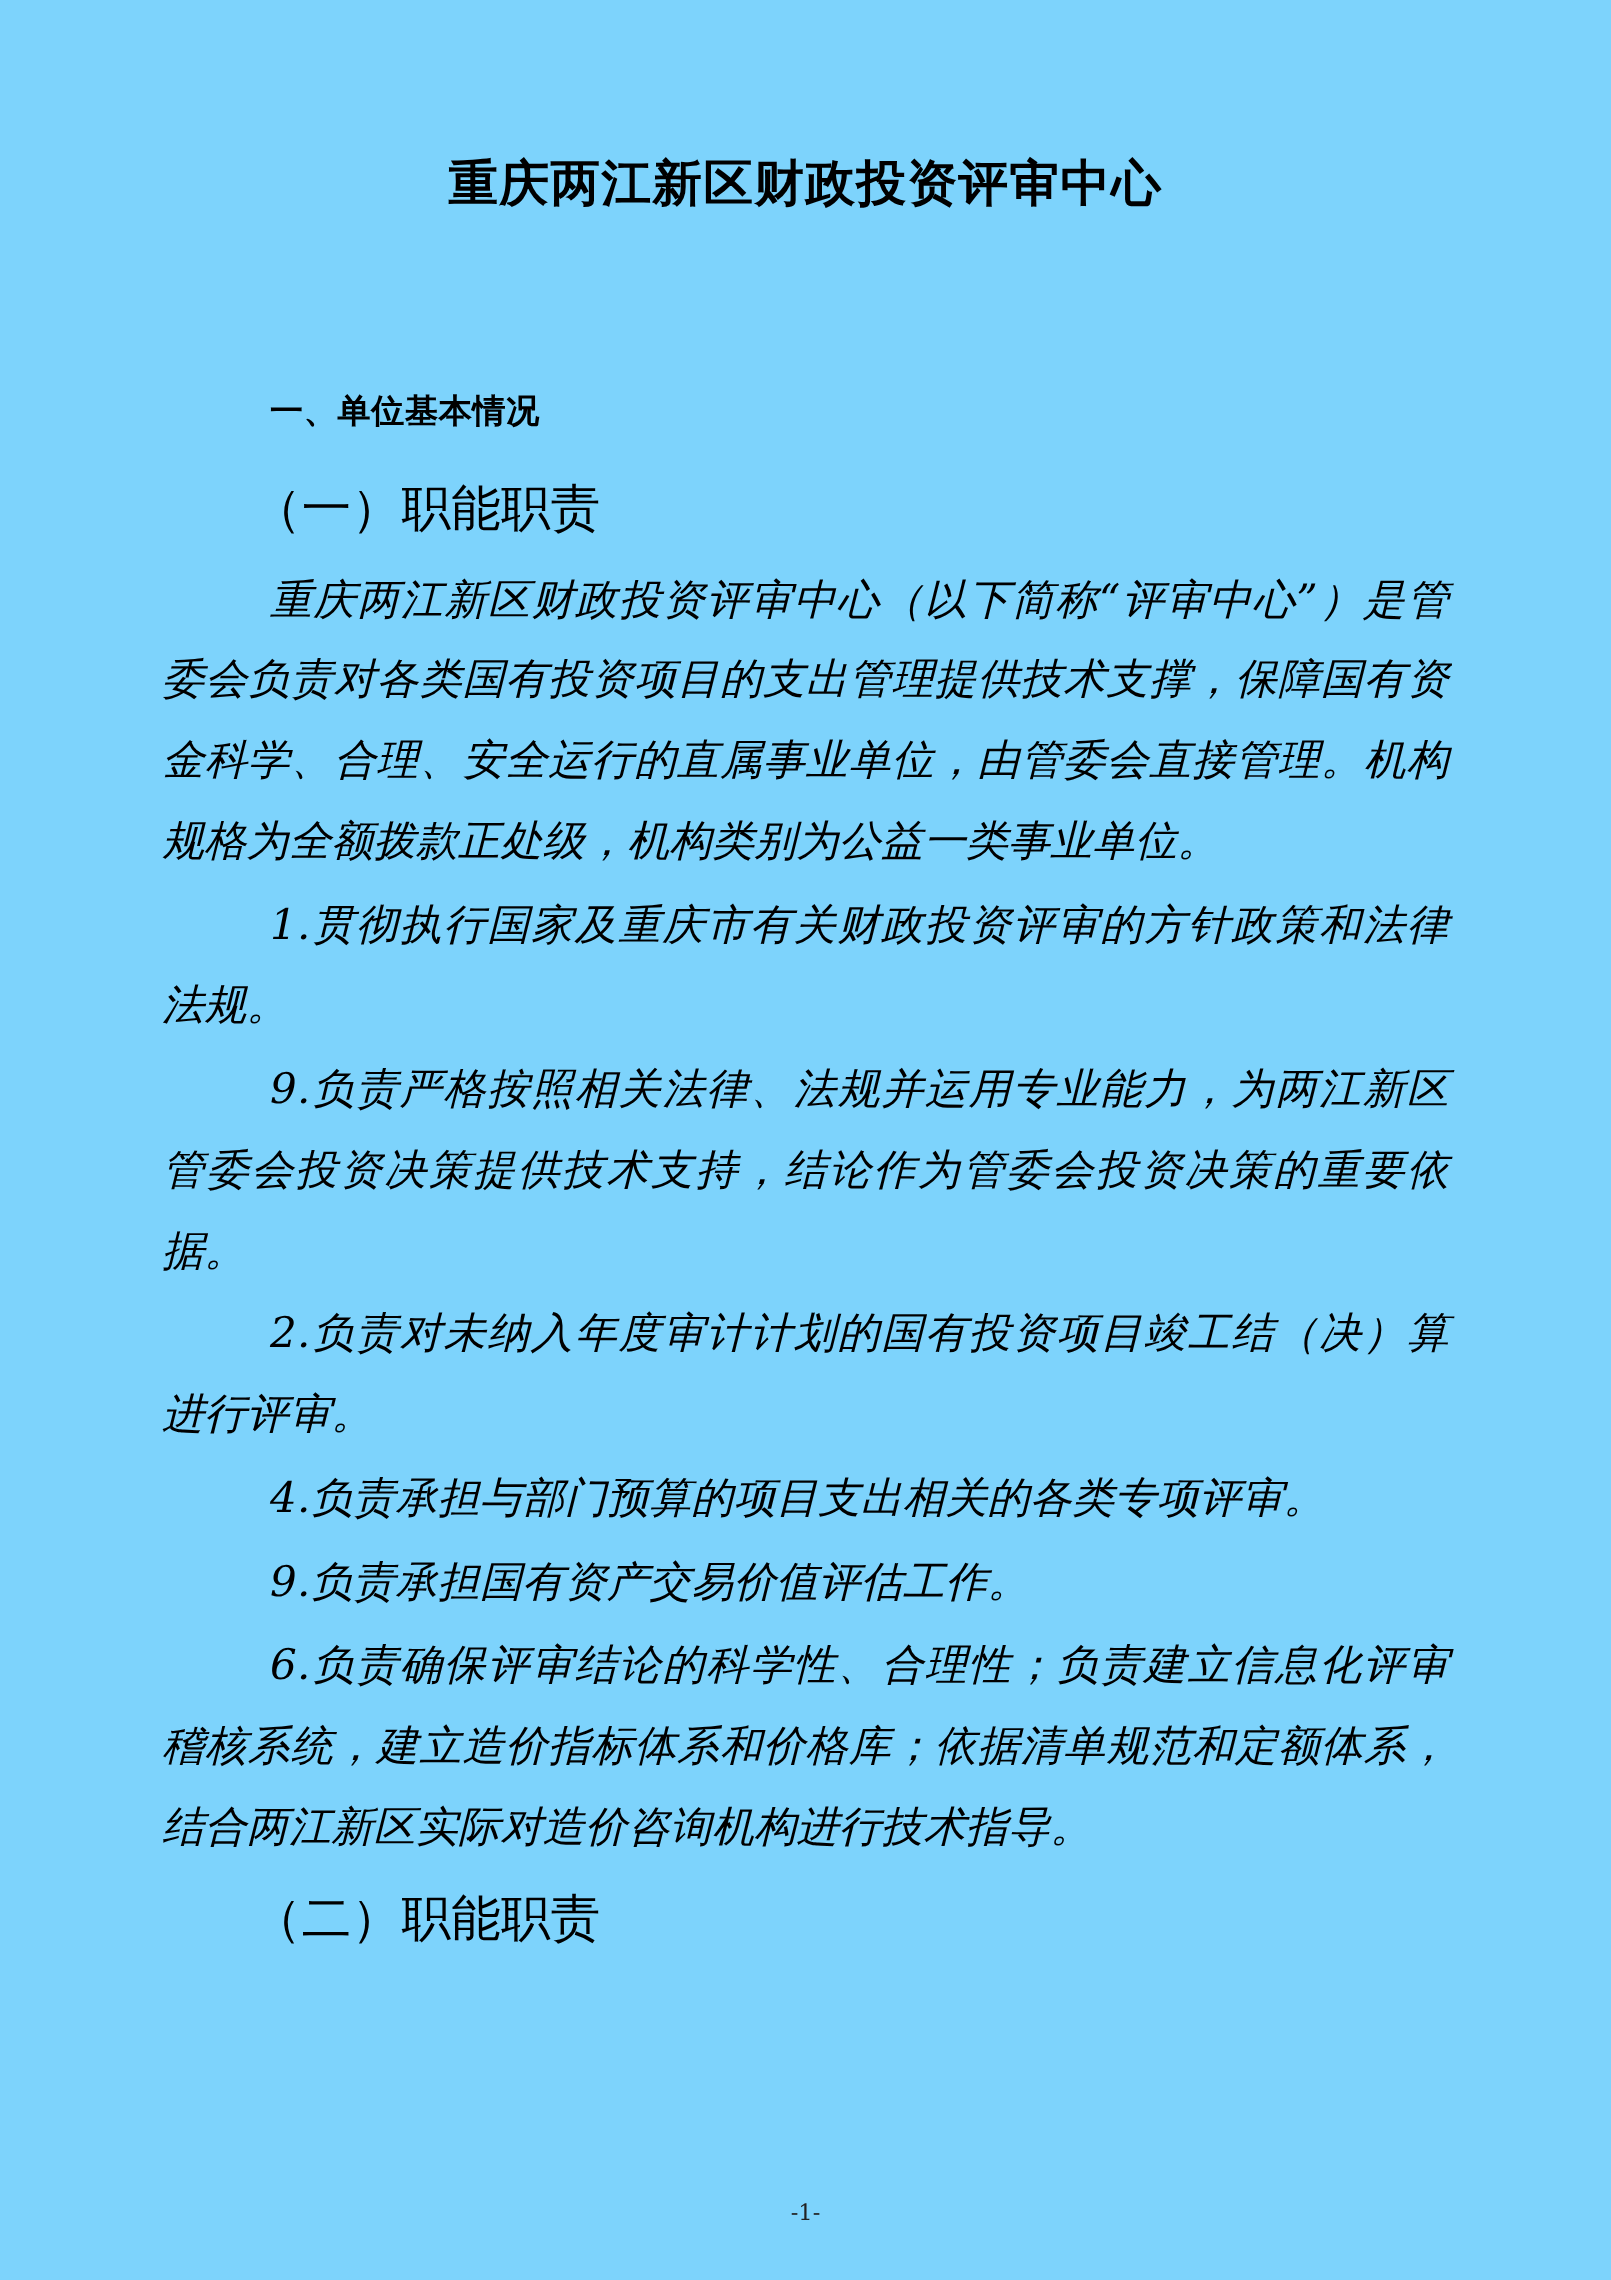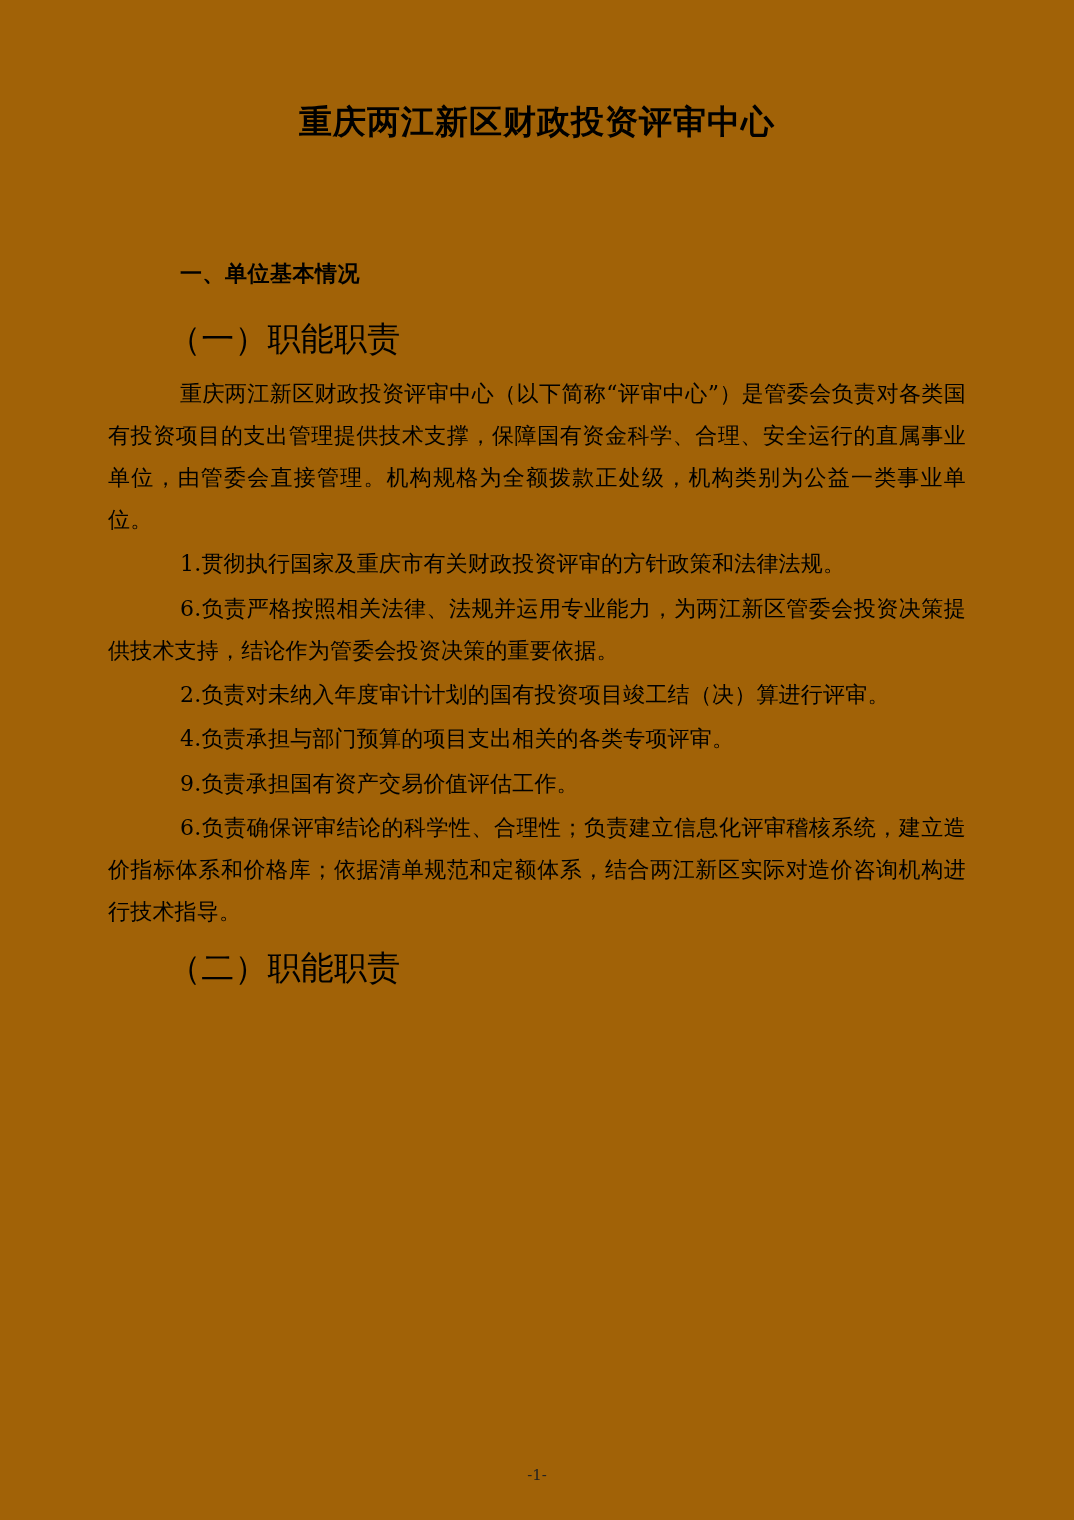--- a/index.html
+++ b/index.html
@@ -9,21 +9,21 @@
   }
   body {
     font-family: "DejaVu Serif", "Liberation Serif", serif;
     color: #000000;
   }
   .page {
     position: relative;
     width: 1074px;
     height: 1520px;
     margin: 0 auto;
-    background: #a16207;
+    background: #7dd3fc;
     box-sizing: border-box;
     padding: 0;
     overflow: hidden;
   }
   .doc-body {
     position: absolute;
     left: 108px;
     top: 0;
     width: 858px;
   }
@@ -44,27 +44,28 @@
   }
   h2.section-heading {
     font-family: "DejaVu Sans", "Liberation Sans", sans-serif;
     font-weight: bold;
     font-size: 22px;
     margin: 0 0 18px 0;
     padding-left: 72px;
     letter-spacing: 0.5px;
   }
   p.para {
-    font-size: 22px;
+    font-size: 28px;
     line-height: 1.92;
     margin: 0 0 2px 0;
     text-align: justify;
     text-justify: inter-ideograph;
     text-indent: 72px;
     letter-spacing: 0.2px;
+    font-style: italic;
   }
   p.subhead {
     font-size: 33px;
     line-height: 1.92;
     margin: 0 0 2px 0;
     text-indent: 60px;
     letter-spacing: 0.2px;
   }
   .page-number {
     position: absolute;
@@ -88,21 +89,21 @@
     </div>
 
     <div class="spacer"></div>
 
     <h2 class="section-heading">一、单位基本情况</h2>
 
     <p class="subhead">（一）职能职责</p>
 
     <p class="para">重庆两江新区财政投资评审中心（以下简称“评审中心”）是管委会负责对各类国有投资项目的支出管理提供技术支撑，保障国有资金科学、合理、安全运行的直属事业单位，由管委会直接管理。机构规格为全额拨款正处级，机构类别为公益一类事业单位。</p>
     <p class="para">1.贯彻执行国家及重庆市有关财政投资评审的方针政策和法律法规。</p>
-    <p class="para">6.负责严格按照相关法律、法规并运用专业能力，为两江新区管委会投资决策提供技术支持，结论作为管委会投资决策的重要依据。</p>
+    <p class="para">9.负责严格按照相关法律、法规并运用专业能力，为两江新区管委会投资决策提供技术支持，结论作为管委会投资决策的重要依据。</p>
     <p class="para">2.负责对未纳入年度审计计划的国有投资项目竣工结（决）算进行评审。</p>
     <p class="para">4.负责承担与部门预算的项目支出相关的各类专项评审。</p>
     <p class="para">9.负责承担国有资产交易价值评估工作。</p>
     <p class="para">6.负责确保评审结论的科学性、合理性；负责建立信息化评审稽核系统，建立造价指标体系和价格库；依据清单规范和定额体系，结合两江新区实际对造价咨询机构进行技术指导。</p>
 
     <p class="subhead">（二）职能职责</p>
 
   </div>
 
   <div class="page-number">-1-</div>

